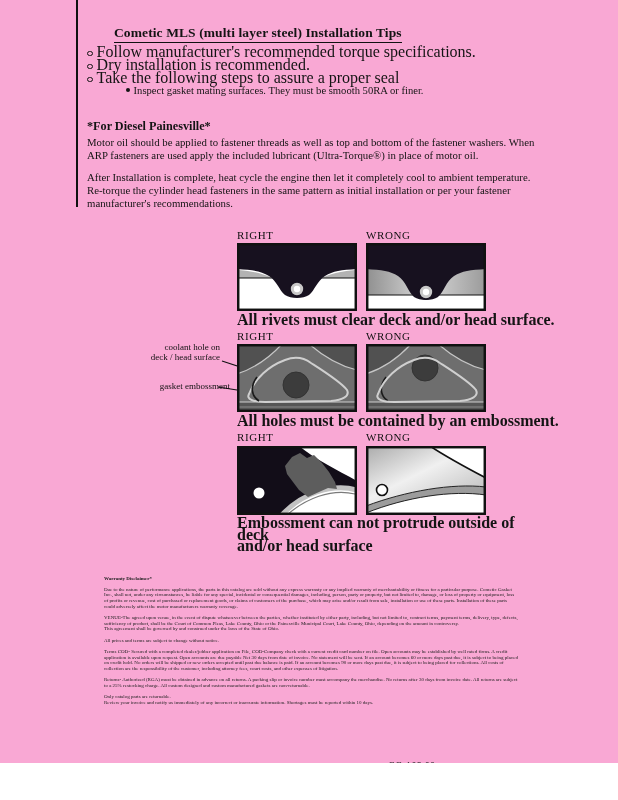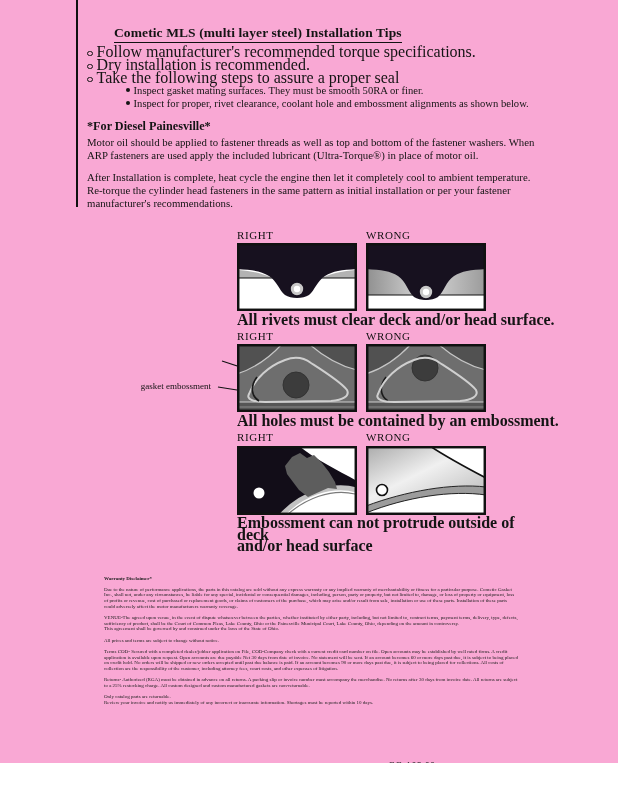--- a/index.html
+++ b/index.html
@@ -60,24 +60,20 @@
     <span class="ring"></span>
     <span>Dry installation is recommended.</span>
   </div>
   <div class="abs bullet-row" style="top:71px">
     <span class="ring"></span>
     <span>Take the following steps to assure a proper seal</span>
   </div>
   <div class="abs sub-row" style="top:84px">
     <span class="dot"></span>
     <span>Inspect gasket mating surfaces.  They must be smooth 50RA or finer.</span>
-  </div>
-  <div class="abs sub-row" style="top:97px">
-    <span class="dot"></span>
-    <span>Inspect for proper, rivet clearance, coolant hole and embossment alignments as shown below.</span>
   </div>
 
   <div class="abs h2" style="top:119px">*For Diesel Painesville*</div>
   <div class="abs para" style="top:171px">After Installation is complete, heat cycle the engine then let it completely cool to ambient temperature. Re-torque the cylinder head fasteners in the same pattern as initial installation or per your fastener manufacturer's recommendations.</div>
   <div class="abs para" style="top:136px">Motor oil should be applied to fastener threads as well as top and bottom of the fastener washers. When ARP fasteners are used apply the included lubricant (Ultra-Torque®) in place of motor oil.</div>
 
   <div class="abs fig-label" style="left:237px;top:229px">RIGHT</div>
   <div class="abs fig-label" style="left:366px;top:229px">WRONG</div>
 
   <svg class="abs" style="left:237px;top:243px" width="120" height="68" viewBox="0 0 120 68">
@@ -106,21 +102,23 @@
     <circle cx="60" cy="49" r="7" fill="#c9c9c9" stroke="#17111f" stroke-width="1.6"></circle>
     <circle cx="60" cy="49" r="3.2" fill="#ffffff"></circle>
     <rect x="1.2" y="1.2" width="117.6" height="65.6" fill="none" stroke="#111" stroke-width="2.5"></rect>
   </svg>
 
   <div class="abs fig-caption" style="top:314px">All rivets must clear deck and/or head surface.</div>
 
   <div class="abs fig-label" style="left:237px;top:330px">RIGHT</div>
   <div class="abs fig-label" style="left:366px;top:330px">WRONG</div>
 
-  <div class="abs callout" style="left:101px;top:381px;width:110px">gasket embossment</div>
+  <div class="abs callout preline" style="left:110px;top:342px;width:110px">coolant hole on
+deck / head surface</div>
+  <div class="abs callout" style="left:120px;top:381px;width:110px">gasket embossment</div>
 
   <svg class="abs" style="left:190px;top:350px;pointer-events:none" width="120" height="55" viewBox="0 0 120 55">
     <line x1="32" y1="11" x2="102" y2="34" stroke="#111" stroke-width="1.1"></line>
     <line x1="28" y1="37" x2="72" y2="44" stroke="#111" stroke-width="1.1"></line>
   </svg>
 
   <svg class="abs" style="left:237px;top:344px" width="120" height="68" viewBox="0 0 120 68">
     <rect x="0" y="0" width="120" height="68" fill="#6e6e6e"></rect>
     <path d="M0,0 H45 C34,12 18,24 0,30 Z" fill="#515151"></path>
     <path d="M45,0 C34,12 18,24 0,30" fill="none" stroke="#c6c6c6" stroke-width="1.2"></path>

